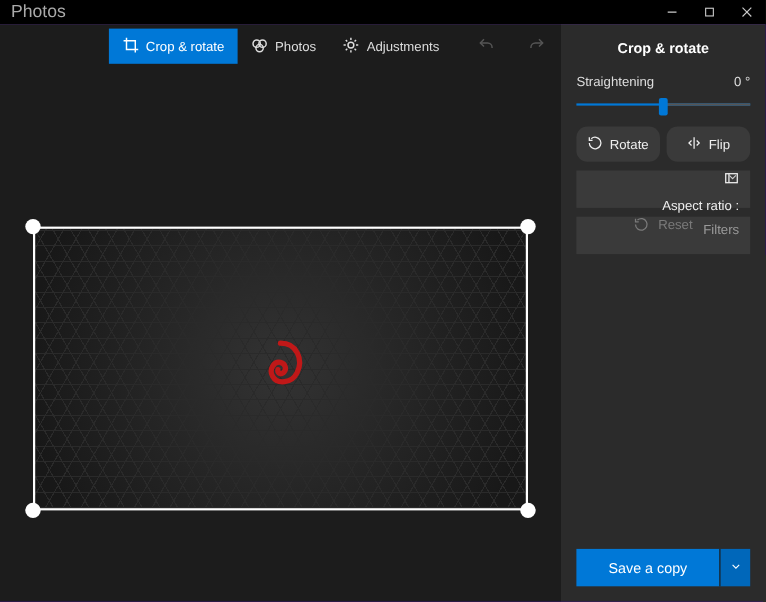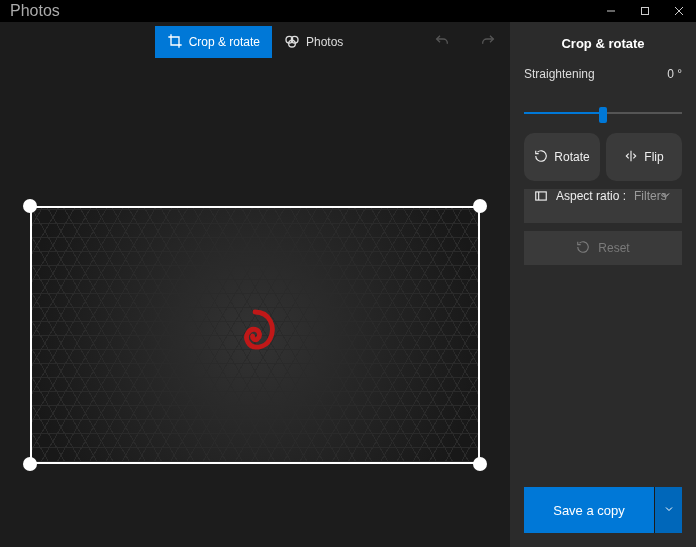--- a/index.html
+++ b/index.html
@@ -140,21 +140,21 @@
     color: #fff;
   }
   .side-section {
     padding: 6px 14px 0;
   }
   .straight-row {
     display: flex;
     justify-content: space-between;
     color: #ddd;
     font-size: 12px;
-    margin-bottom: 24px;
+    margin-bottom: 6px;
   }
   .slider-track {
     position: relative;
     height: 16px;
     margin-bottom: 12px;
   }
   .track {
     position: absolute;
     top: 7px;
     left: 0; right: 0;
@@ -178,67 +178,68 @@
     background: #0078d7;
     border-radius: 2px;
   }
   .btn-row {
     display: flex;
     gap: 6px;
     padding: 0 14px 8px;
   }
   .sq-btn {
     flex: 1;
-    height: 48px;
+    height: 32px;
     background: #3a3a3a;
     display: flex;
     align-items: center;
     justify-content: center;
     gap: 6px;
     color: #eee;
     font-size: 12px;
     cursor: pointer;
     border-radius: 10px;
   }
   .sq-btn svg { width: 14px; height: 14px; }
   .full-btn {
     margin: 0 14px 8px;
     height: 34px;
     background: #3a3a3a;
     display: flex;
-    align-items: flex-start;
+    align-items: flex-end;
     padding: 0 10px;
     gap: 8px;
     color: #eee;
     font-size: 12px;
     cursor: pointer;
     position: relative;
+    flex-direction: column;
   }
   .full-btn .muted { color: #9a9a9a; }
   .full-btn .chev {
     position: absolute;
     right: 10px;
     color: #ccc;
   }
   .reset-btn {
     margin: 0 14px 8px;
     height: 34px;
     background: #3a3a3a;
     display: flex;
-    align-items: center;
+    align-items: flex-start;
     justify-content: center;
     gap: 8px;
     color: #7a7a7a;
     font-size: 12px;
   }
   .spacer { flex: 1; }
   .save-row {
     display: flex;
     margin: 0 14px 14px;
-    height: 46px;
+    height: 34px;
   }
   .save-btn {
     flex: 1;
     background: #0078d7;
     color: #fff;
     display: flex;
     align-items: center;
     justify-content: center;
     font-size: 13px;
     cursor: pointer;
@@ -292,20 +293,36 @@
       </div>
       <div class="tab">
         <span>
           <svg viewBox="0 0 24 24" fill="none" stroke="#ddd" stroke-width="2">
               <circle cx="8" cy="10" r="5"></circle>
               <circle cx="16" cy="10" r="5"></circle>
               <circle cx="12" cy="16" r="5"></circle>
             </svg>
         </span>
         <span>Photos</span>
+      </div>
+      <div class="tab">
+        <span>
+          <svg viewBox="0 0 24 24" fill="none" stroke="#ddd" stroke-width="2">
+              <circle cx="12" cy="12" r="4"></circle>
+              <line x1="12" y1="2" x2="12" y2="5"></line>
+              <line x1="12" y1="19" x2="12" y2="22"></line>
+              <line x1="2" y1="12" x2="5" y2="12"></line>
+              <line x1="19" y1="12" x2="22" y2="12"></line>
+              <line x1="5" y1="5" x2="7" y2="7"></line>
+              <line x1="17" y1="17" x2="19" y2="19"></line>
+              <line x1="17" y1="7" x2="19" y2="5"></line>
+              <line x1="5" y1="19" x2="7" y2="17"></line>
+            </svg>
+        </span>
+        <span>Adjustments</span>
       </div>
       <div class="history-btns">
         <div class="hist-btn">
           <svg viewBox="0 0 24 24" fill="none" stroke="#555" stroke-width="2">
               <path d="M9 14l-5-5 5-5"></path>
               <path d="M4 9h10a6 6 0 016 6v1"></path>
             </svg>
         </div>
         <div class="hist-btn">
           <svg viewBox="0 0 24 24" fill="none" stroke="#555" stroke-width="2">

